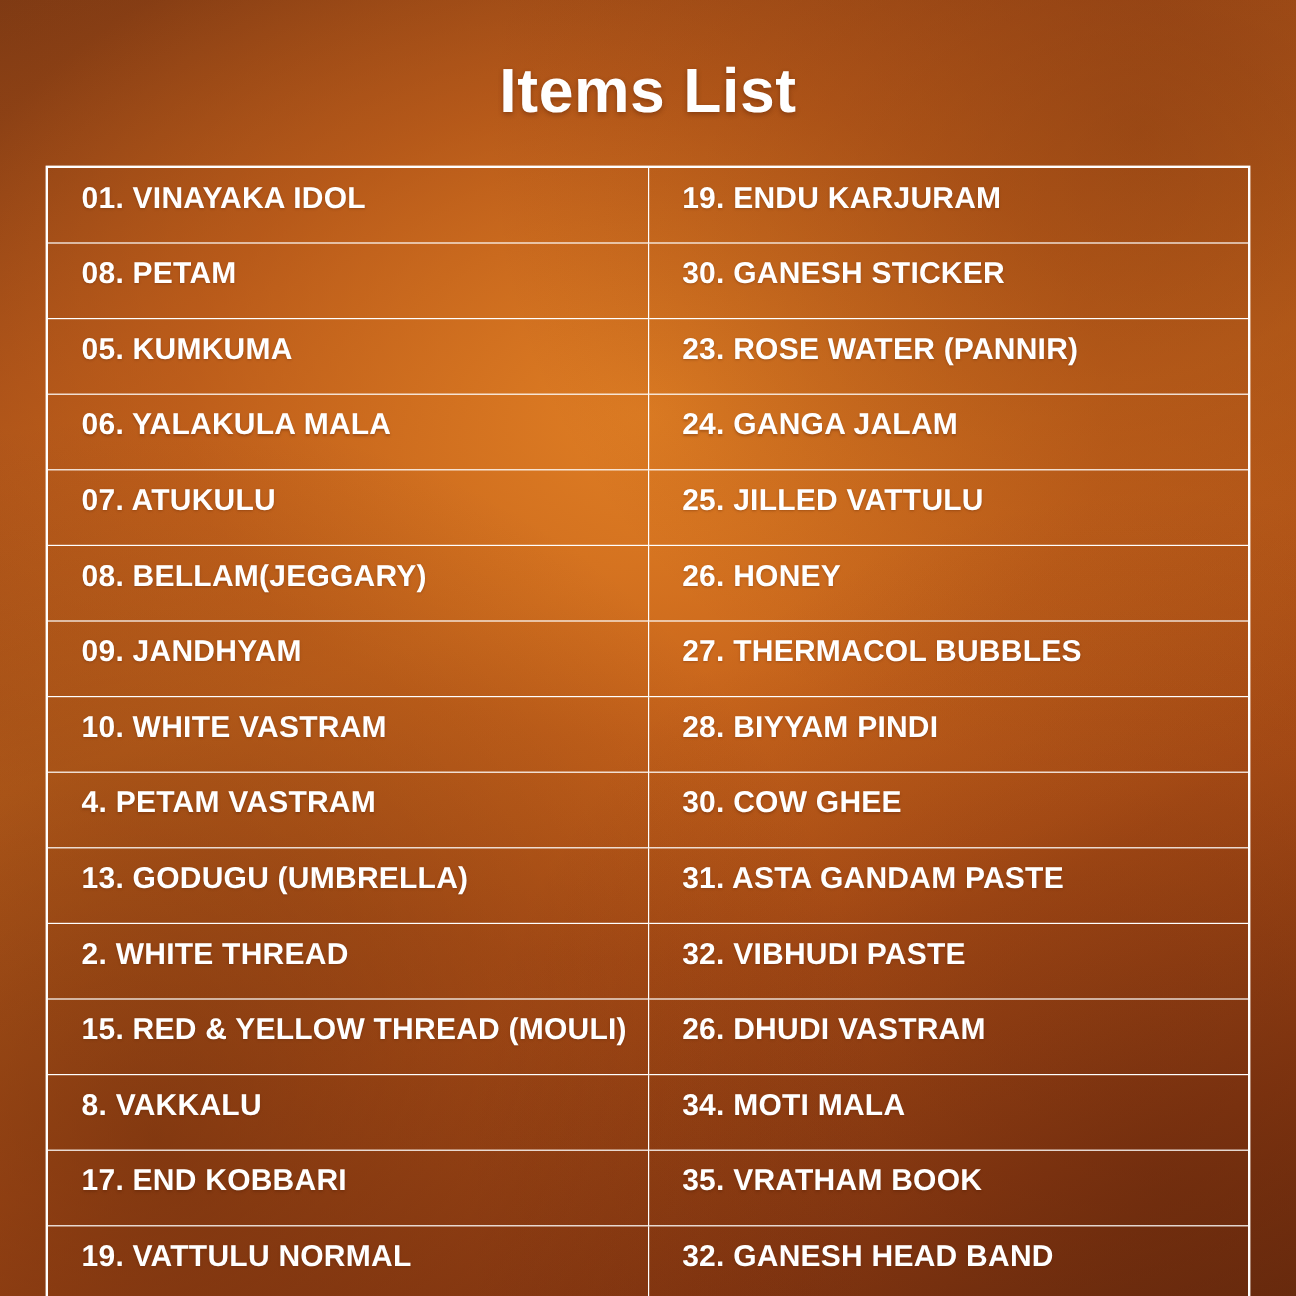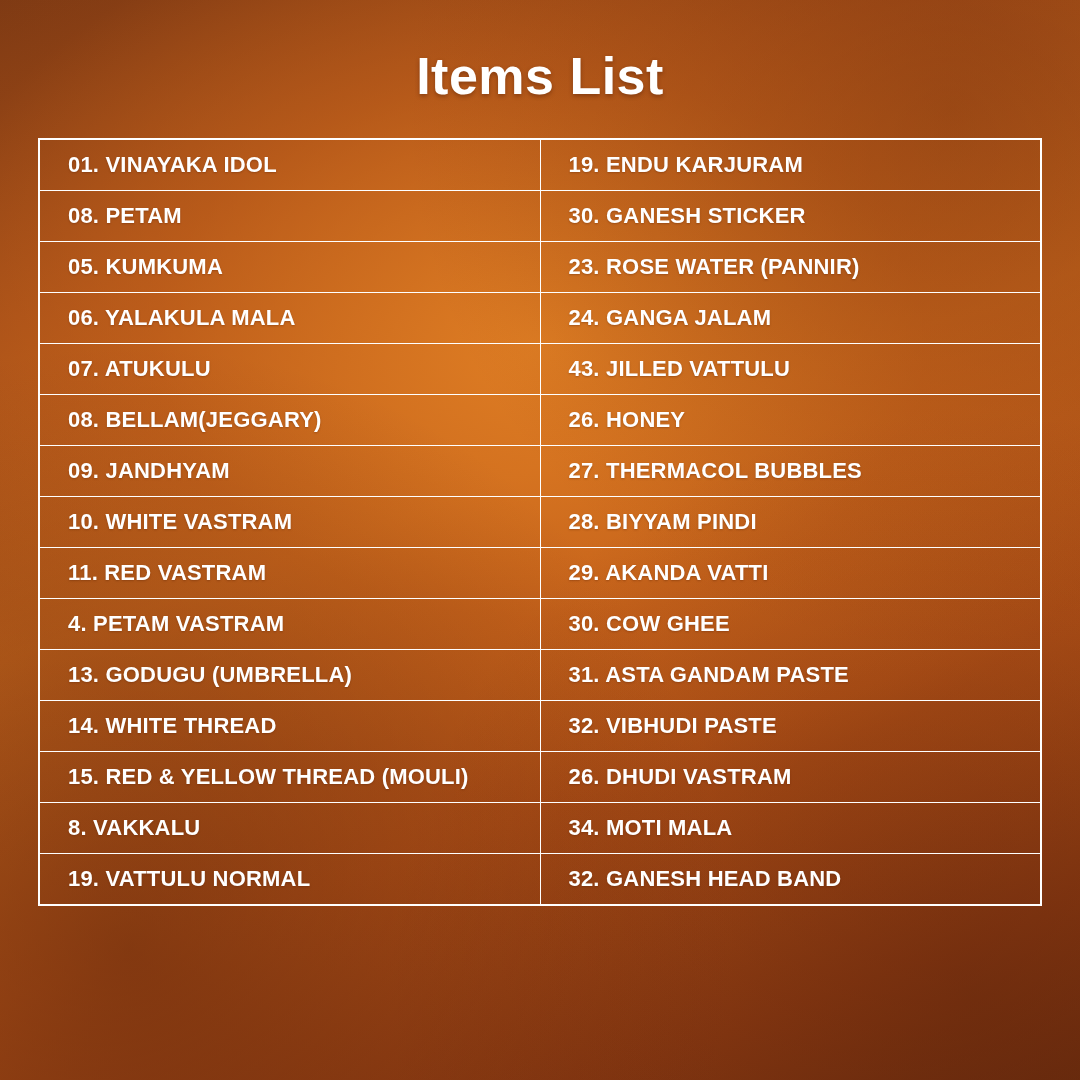--- a/index.html
+++ b/index.html
@@ -51,23 +51,23 @@
     border: 2px solid #ffffff;
   }
   table.items {
     width: 100%;
     border-collapse: collapse;
     table-layout: fixed;
   }
   table.items td {
     border: 1px solid #ffffff;
     height: 50px;
-    padding: 0 0 0 28px;
+    padding: 0 0 12px 28px;
     color: #ffffff;
-    font-size: 22px;
+    font-size: 25px;
     font-weight: bold;
     letter-spacing: 0.2px;
     white-space: nowrap;
     overflow: hidden;
     text-overflow: ellipsis;
     vertical-align: middle;
     text-shadow: 0 1px 2px rgba(90,34,8,0.35);
   }
   table.items td.left-col { width: 50%; }
   table.items td.right-col { width: 50%; }
@@ -97,57 +97,57 @@
         <tr>
           <td class="left-col">05. KUMKUMA</td>
           <td class="right-col">23. ROSE WATER (PANNIR)</td>
         </tr>
         <tr>
           <td class="left-col">06. YALAKULA MALA</td>
           <td class="right-col">24. GANGA JALAM</td>
         </tr>
         <tr>
           <td class="left-col">07. ATUKULU</td>
-          <td class="right-col">43. JILLED VATTULU</td>
+          <td class="right-col">25. JILLED VATTULU</td>
         </tr>
         <tr>
           <td class="left-col">08. BELLAM(JEGGARY)</td>
           <td class="right-col">26. HONEY</td>
         </tr>
         <tr>
           <td class="left-col">09. JANDHYAM</td>
           <td class="right-col">27. THERMACOL BUBBLES</td>
         </tr>
         <tr>
           <td class="left-col">10. WHITE VASTRAM</td>
           <td class="right-col">28. BIYYAM PINDI</td>
         </tr>
         <tr>
-          <td class="left-col">11. RED VASTRAM</td>
-          <td class="right-col">29. AKANDA VATTI</td>
-        </tr>
-        <tr>
           <td class="left-col">4. PETAM VASTRAM</td>
           <td class="right-col">30. COW GHEE</td>
         </tr>
         <tr>
           <td class="left-col">13. GODUGU (UMBRELLA)</td>
           <td class="right-col">31. ASTA GANDAM PASTE</td>
         </tr>
         <tr>
-          <td class="left-col">14. WHITE THREAD</td>
+          <td class="left-col">2. WHITE THREAD</td>
           <td class="right-col">32. VIBHUDI PASTE</td>
         </tr>
         <tr>
           <td class="left-col">15. RED &amp; YELLOW THREAD (MOULI)</td>
           <td class="right-col">26. DHUDI VASTRAM</td>
         </tr>
         <tr>
           <td class="left-col">8. VAKKALU</td>
           <td class="right-col">34. MOTI MALA</td>
+        </tr>
+        <tr>
+          <td class="left-col">17. END KOBBARI</td>
+          <td class="right-col">35. VRATHAM BOOK</td>
         </tr>
         <tr>
           <td class="left-col">19. VATTULU NORMAL</td>
           <td class="right-col">32. GANESH HEAD BAND</td>
         </tr>
       </tbody>
     </table>
   </div>
 
 </div>

